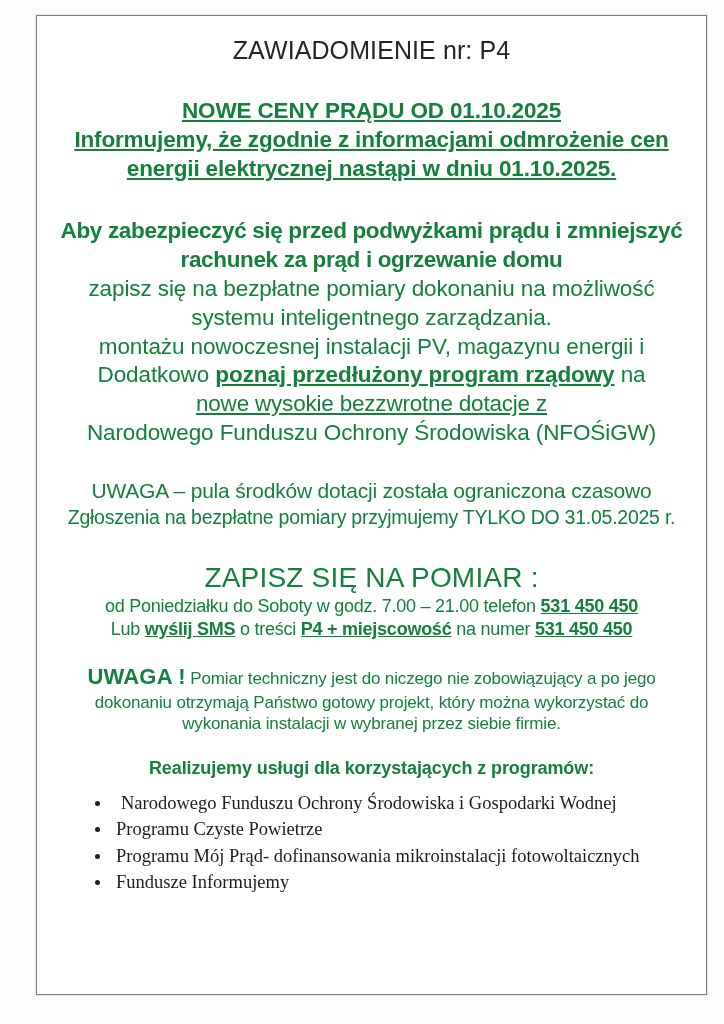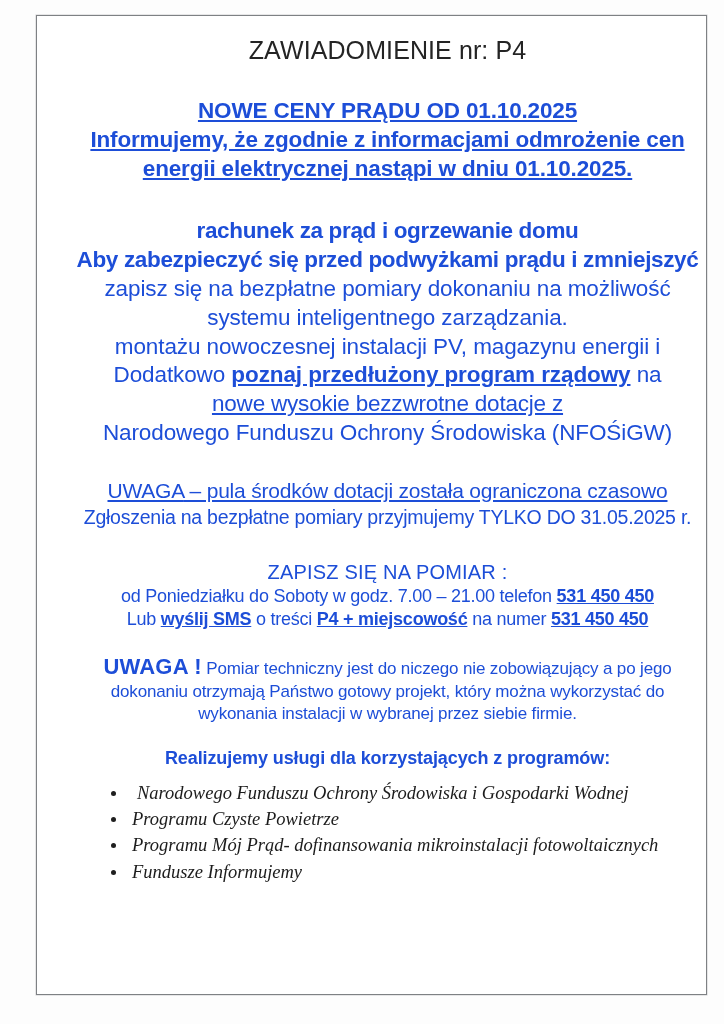--- a/index.html
+++ b/index.html
@@ -33,32 +33,32 @@
     width: 671px;
     height: 980px;
     border: 1px solid #7e8184;
     box-sizing: border-box;
     background: #ffffff;
     box-shadow: 0 0 0 0.5px rgba(120,124,128,0.35);
   }
 
   .doc-inner {
     position: absolute;
-    left: 16px; top: 0;
+    left: 0; top: 0;
     width: 100%;
     height: 100%;
     padding: 12px 22px 0 22px;
     box-sizing: border-box;
   }
 
   
   .line {
     text-align: center;
     line-height: 1.28;
-    color: #1d4ed8;
+    color: #15803d;
   }
   b, .b { font-weight: bold; text-decoration: underline; }
 
   .title {
     font-size: 25px;
     letter-spacing: 0.1px;
     margin-top: 6px;
     color: #242424;
   }
 
@@ -92,26 +92,26 @@
     text-decoration: underline;
     letter-spacing: -0.2px;
   }
 
   .sec-uwaga {
     margin-top: 30px;
     font-size: 21px;
     line-height: 1.38;
     letter-spacing: -0.2px;
   }
-  .sec-uwaga .u-row { text-decoration: underline; }
+  .sec-uwaga .u-row { }
   .sec-uwaga .sub-row { font-size: 19.5px; letter-spacing: -0.25px; }
 
   .sec-signup {
     margin-top: 30px;
-    font-size: 20px;
+    font-size: 28px;
     letter-spacing: 0.2px;
   }
   .sec-contact {
     font-size: 18px;
     line-height: 1.45;
     letter-spacing: -0.25px;
   }
 
   .sec-note {
     margin-top: 22px;
@@ -132,21 +132,20 @@
     font-size: 18px;
     font-weight: bold;
     letter-spacing: -0.1px;
   }
 
   .program-list {
     margin: 10px 0 0 0;
     padding: 0;
     list-style: none;
     font-family: "Liberation Serif", serif;
-    font-style: italic;
     font-size: 18.5px;
     line-height: 1.42;
     color: #1c1c1c;
     text-align: left;
     padding-left: 36px;
   }
   .program-list li {
     position: relative;
     padding-left: 21px;
     white-space: nowrap;
@@ -172,22 +171,22 @@
 
       <div class="line title">ZAWIADOMIENIE nr: P4</div>
 
       <div class="block-headline">
         <div class="line row">NOWE CENY PRĄDU OD 01.10.2025</div>
         <div class="line row">Informujemy, że zgodnie z informacjami odmrożenie cen</div>
         <div class="line row">energii elektrycznej nastąpi w dniu 01.10.2025.</div>
       </div>
 
       <div class="sec-offer">
+        <div class="line strong-row">Aby zabezpieczyć się przed podwyżkami prądu i zmniejszyć</div>
         <div class="line strong-row">rachunek za prąd i ogrzewanie domu</div>
-        <div class="line strong-row">Aby zabezpieczyć się przed podwyżkami prądu i zmniejszyć</div>
         <div class="line">zapisz się na bezpłatne pomiary dokonaniu na możliwość</div>
         <div class="line">systemu inteligentnego zarządzania.</div>
         <div class="line">montażu nowoczesnej instalacji PV, magazynu energii i</div>
       </div>
 
       <div class="sec-extra">
         <div class="line"><span>Dodatkowo </span><b>poznaj przedłużony program rządowy</b><span> na</span></div>
         <div class="line underline-row">nowe wysokie bezzwrotne dotacje z</div>
         <div class="line">Narodowego Funduszu Ochrony Środowiska (NFOŚiGW)</div>
       </div>

